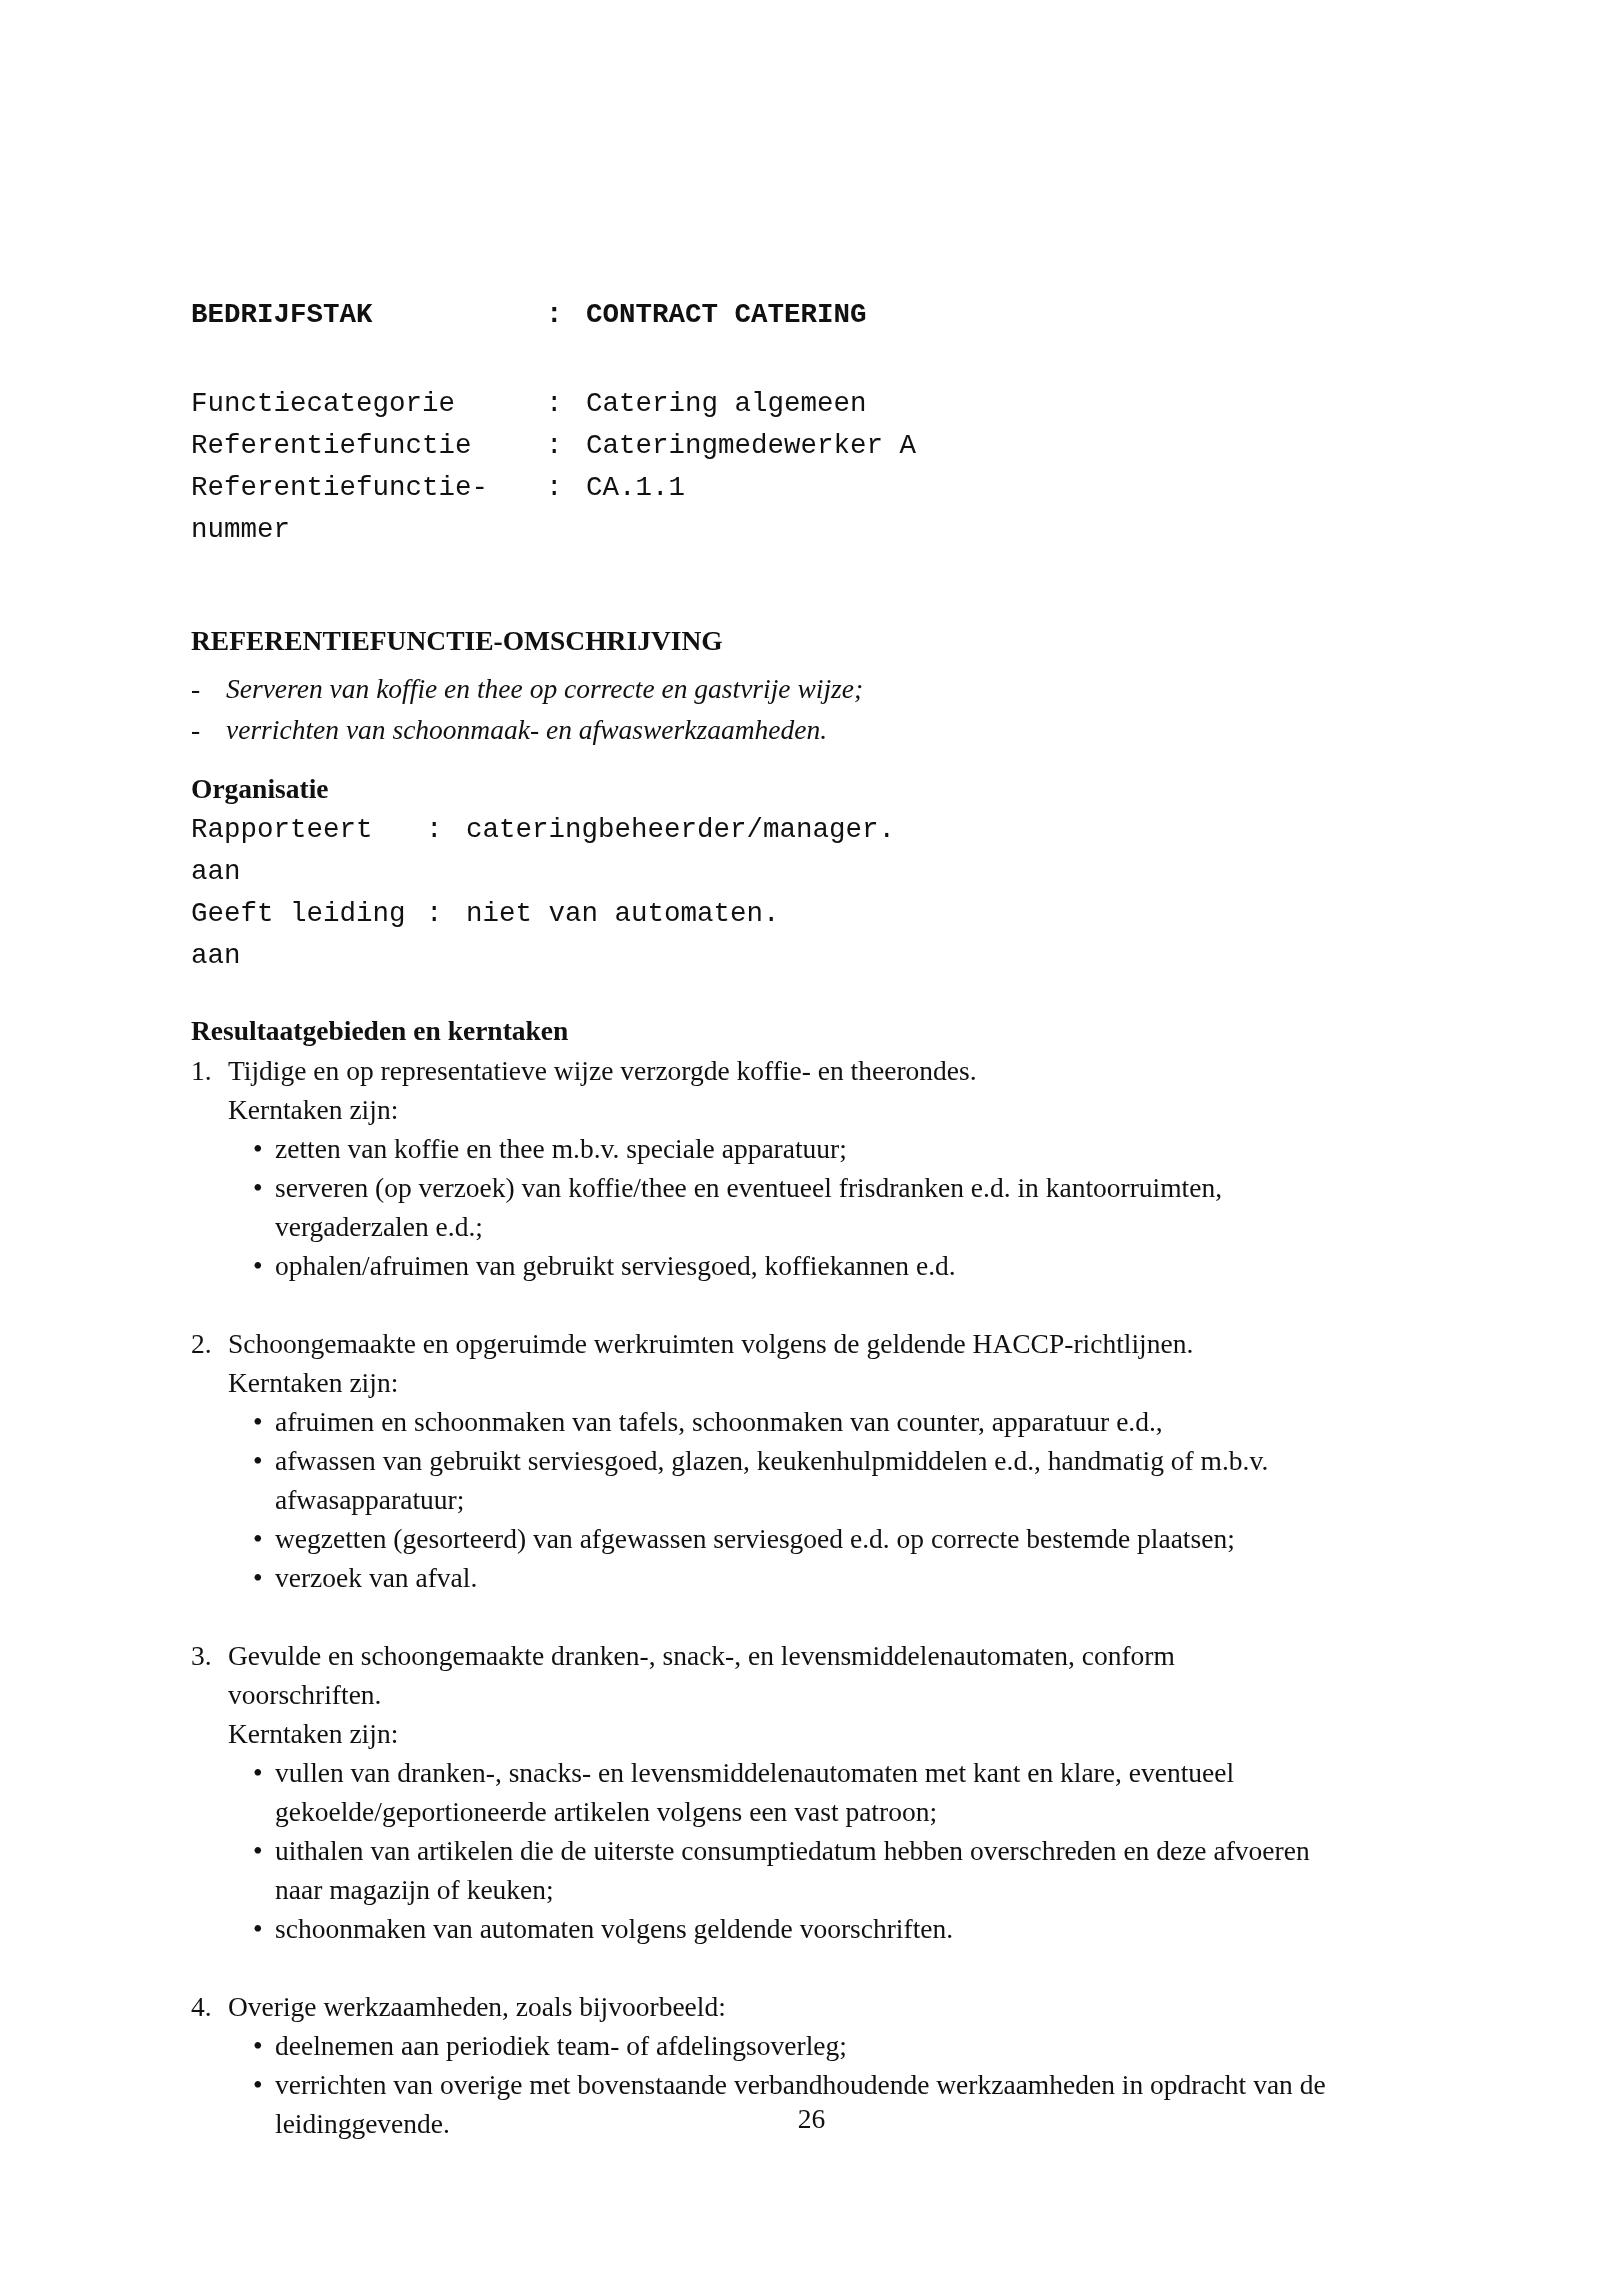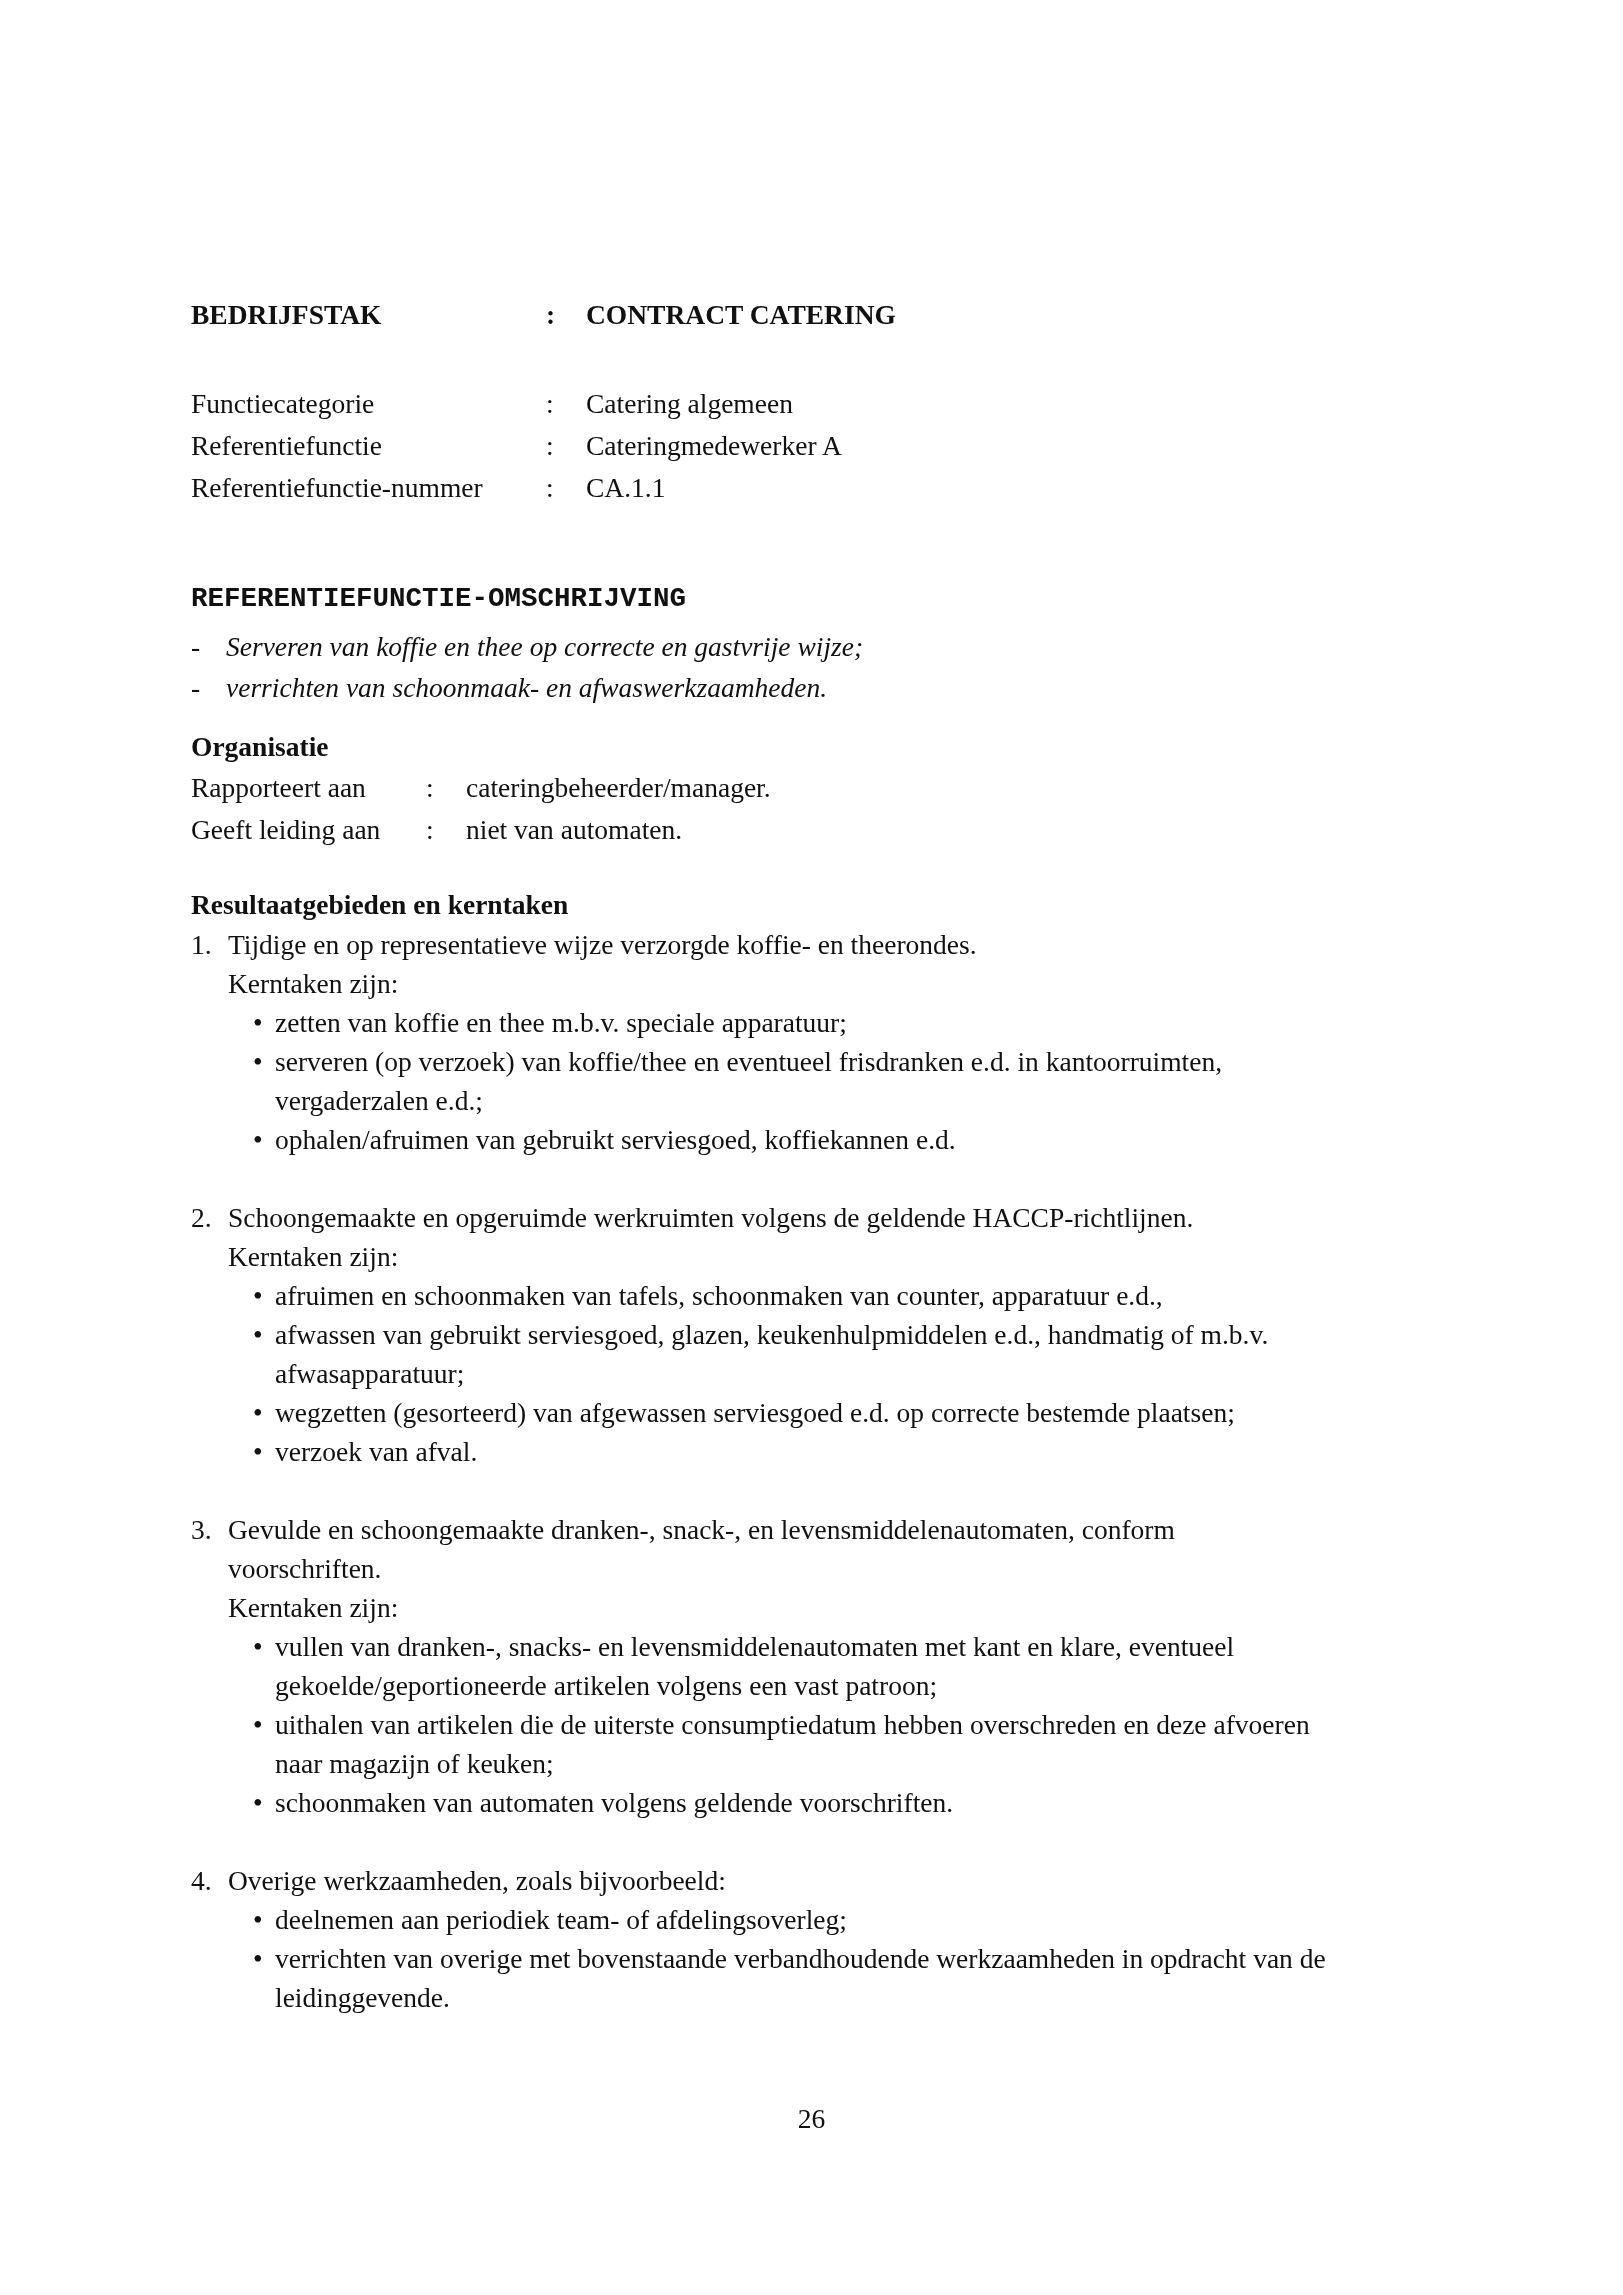--- a/index.html
+++ b/index.html
@@ -12,29 +12,29 @@
     font-size:27.5px;
     line-height:39px;
     color:#111111;
     overflow:hidden;
   }
   .content { position:absolute; left:191px; top:294px; width:1295px; }
 
   .bold { font-weight:bold; }
 
   
-  .kv-row { display:flex; line-height:42px; }
+  .kv-row { display:flex; line-height:42px;font-family:Liberation Mono, monospace; }
   .kv-label { width:355px; flex:none; }
   .kv-sep   { width:40px;  flex:none; }
   .kv-value { flex:1; }
   .org-row .kv-label { width:235px; }
 
   .meta-block { margin-top:47px; }
 
-  .h-omschrijving { margin-top:69px; font-weight:bold; line-height:41px;font-family:Liberation Mono, monospace; }
+  .h-omschrijving { margin-top:69px; font-weight:bold; line-height:41px; }
   .h-kenmerken    { margin-top:33px; font-weight:bold; font-style:italic; line-height:41px; }
   .h-organisatie  { margin-top:18px; font-weight:bold; line-height:41px; }
   .h-resultaat    { margin-top:33px; font-weight:bold; line-height:41px; }
 
   .dash-list { margin-top:7px; }
   .dash-row  { display:flex; font-style:italic; line-height:41px; }
   .dash-marker { width:35px; flex:none; }
 
   .sections .section { margin-top:39px; }
   .sections .section:first-child { margin-top:0; }

